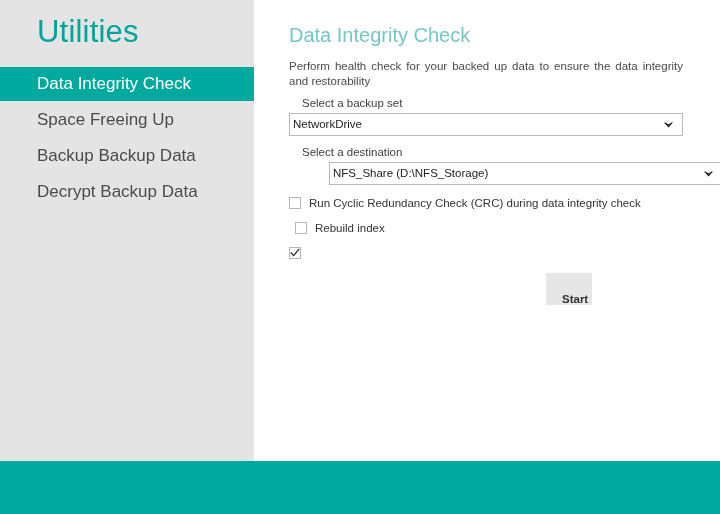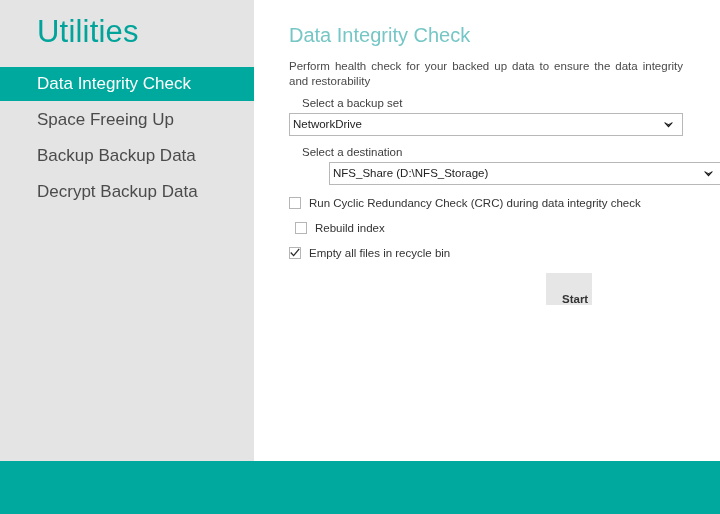--- a/index.html
+++ b/index.html
@@ -275,21 +275,20 @@
       <span class="cbox"></span>
       <span class="cbox-label">Rebuild index</span>
     </div>
 
     <div class="checkrow" id="checkrow-2">
       <span class="cbox">
         <svg width="10" height="10" viewBox="0 0 10 10" aria-hidden="true">
           <path d="M1.2 5.0 L3.6 7.6 L8.8 1.4" stroke="#2b2b2b" stroke-width="1.3" fill="none" stroke-linecap="square" stroke-linejoin="miter"></path>
         </svg>
       </span>
-      <span class="cbox-label">Empty all files in recycle bin</span>
     </div>
 
     <button id="start-button">Start</button>
 
   </div>
 
   <div id="footer">
     
     
   </div>

